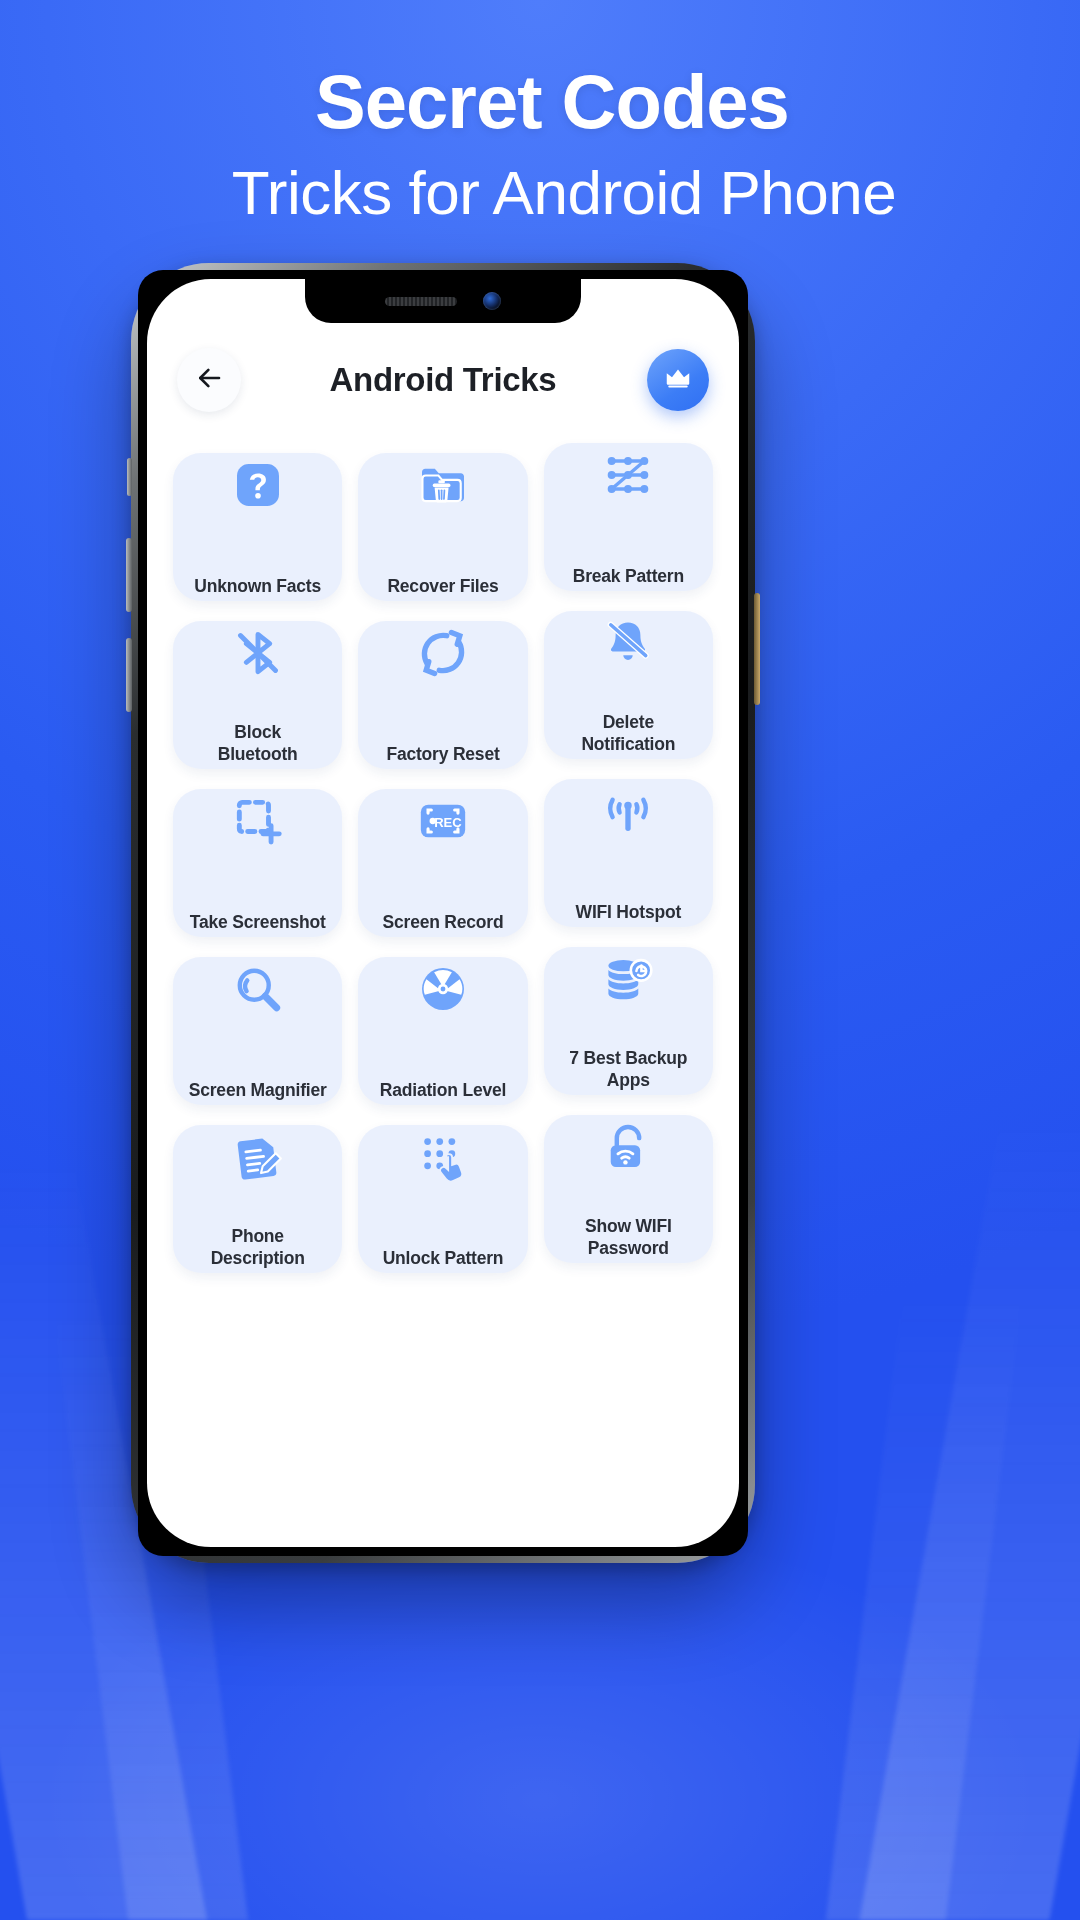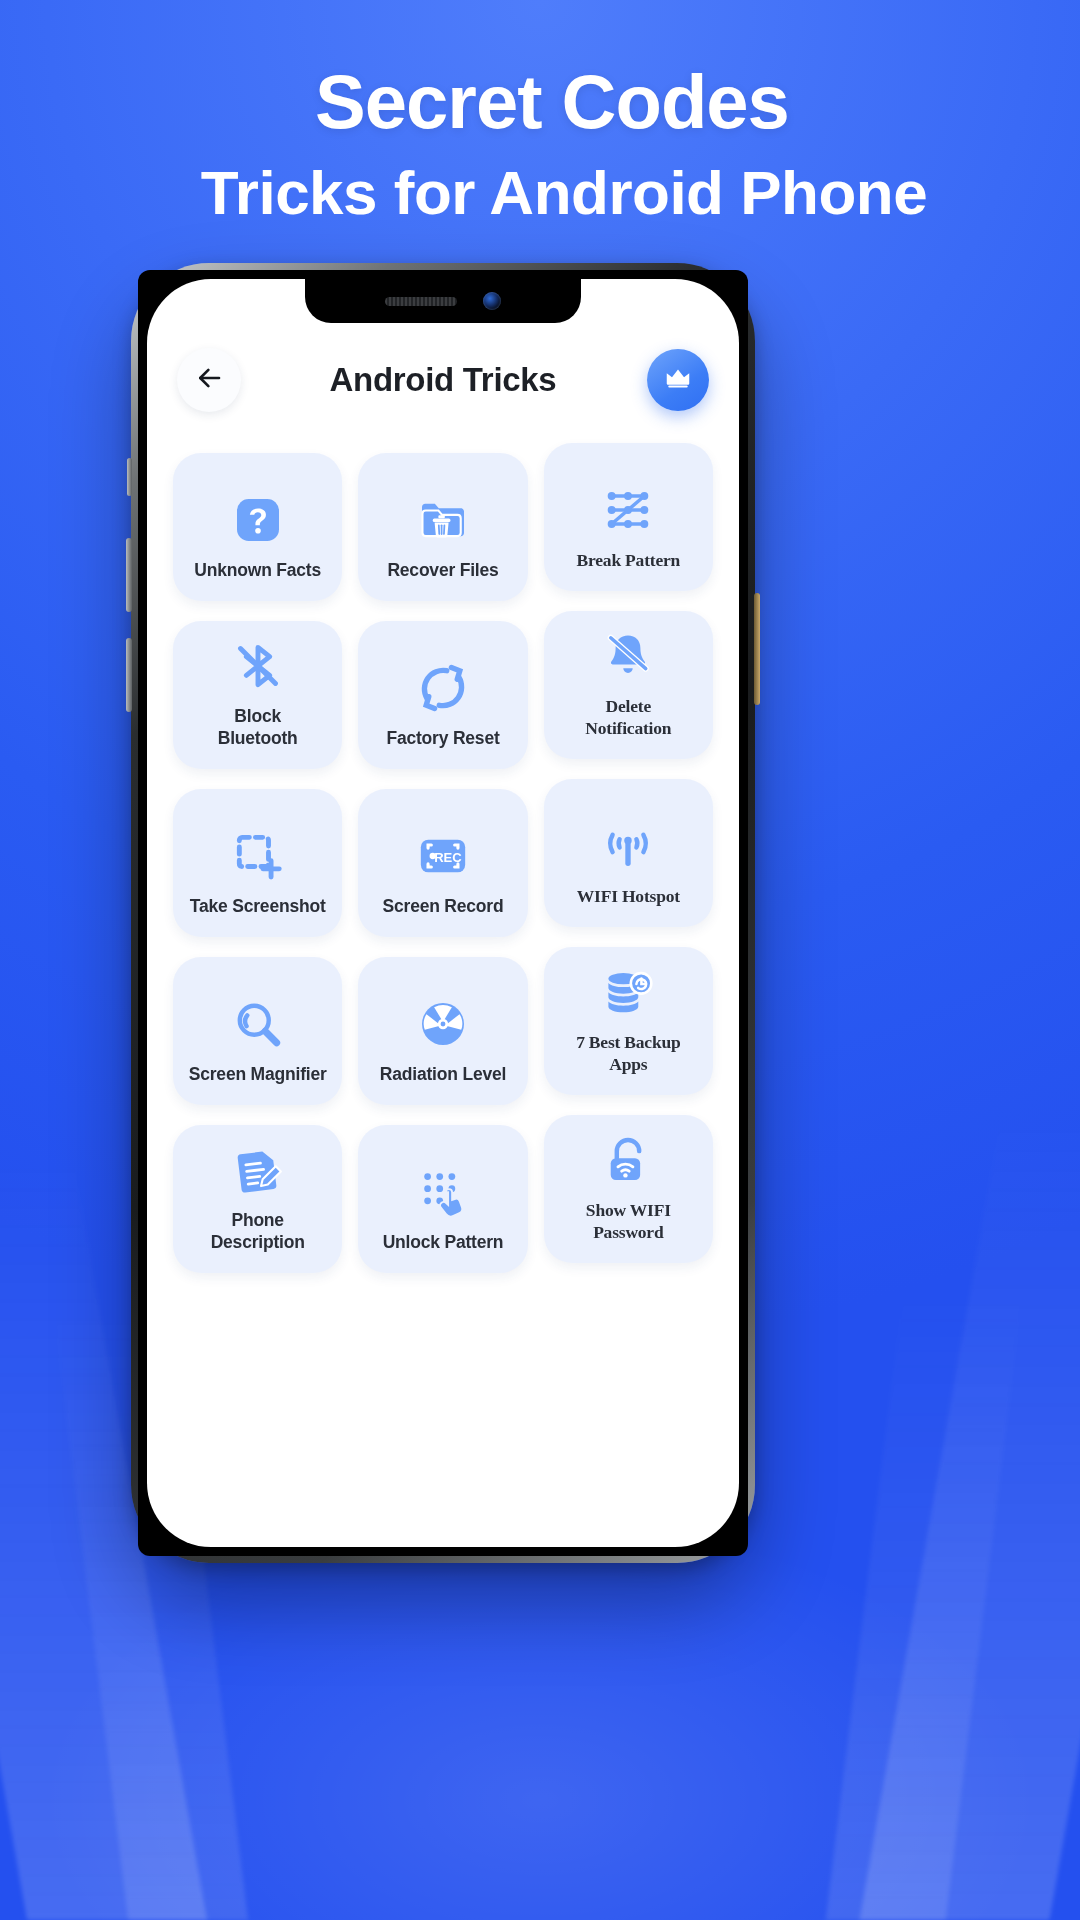--- a/index.html
+++ b/index.html
@@ -34,38 +34,38 @@
   }
 
   
   .promo { position:absolute; top:62px; left:0; right:0; text-align:center; color:#fff; }
   .promo-line1 {
     font-size:76px; font-weight:700; letter-spacing:-1px; line-height:1.05;
     text-shadow: 0 2px 10px rgba(0,0,0,.10);
     padding-left: 24px;
   }
   .promo-line2 {
-    font-size:62px; font-weight:700; letter-spacing:-.5px; line-height:1.2;
+    font-size:62px; font-weight:400; letter-spacing:-.5px; line-height:1.2;
     margin-top:14px;
     margin-left:48px;
   }
 
   
   .phone {
     position:absolute;
     left:131px; top:263px;
     width:624px; height:1300px;
     border-radius:78px;
     background: linear-gradient(140deg,#cfd2d4 0%,#6f7375 12%,#2a2d2f 26%,#1a1c1e 52%,#3a3d3f 80%,#9fa3a5 100%);
     padding:7px;
     box-shadow: 0 40px 80px rgba(0,0,0,.33), 0 6px 18px rgba(0,0,0,.25);
   }
   .phone-inner {
     width:100%; height:100%;
-    border-radius:12px;
+    border-radius:25px;
     background:#000;
     padding:9px;
     position:relative;
   }
   .screen {
     width:100%; height:100%;
     border-radius:64px;
     background:#ffffff;
     overflow:hidden;
     position:relative;
@@ -133,37 +133,37 @@
     display:grid;
     grid-template-columns: repeat(3, 1fr);
     gap: 20px 16px;
     padding: 34px 26px 0 26px;
   }
   .tile {
     background:#eaf0fd;
     border-radius:28px;
     height:148px;
     display:flex; flex-direction:column;
-    align-items:center; justify-content:flex-end;
+    align-items:center; justify-content:space-between;
     gap:12px;
     box-shadow: 0 5px 12px rgba(35,60,120,.07);
-    padding: 20px 6px;
+    padding: 4px 6px;
   }
   .tile .ico {
     width:56px; height:56px;
     display:flex; align-items:center; justify-content:center;
   }
   .tile .ico svg { width:100%; height:100%; display:block; }
   .tile .lbl {
     font-size:17.5px; font-weight:700; color:#2b2f38;
     text-align:center; line-height:1.22; letter-spacing:-.2px;
     white-space:pre-line;
   }
   
-  .grid .tile:nth-child(3n) { margin-top:-10px;font-family:Liberation Serif, serif; }
+  .grid .tile:nth-child(3n) { margin-top:-10px; }
 </style>
 </head>
 <body>
 
 <div class="bg">
   <div class="bg-ray ray-l1"></div>
   <div class="bg-ray ray-l2"></div>
   <div class="bg-ray ray-r1"></div>
   <div class="bg-ray ray-r2"></div>
   <div class="bg-glow"></div>

